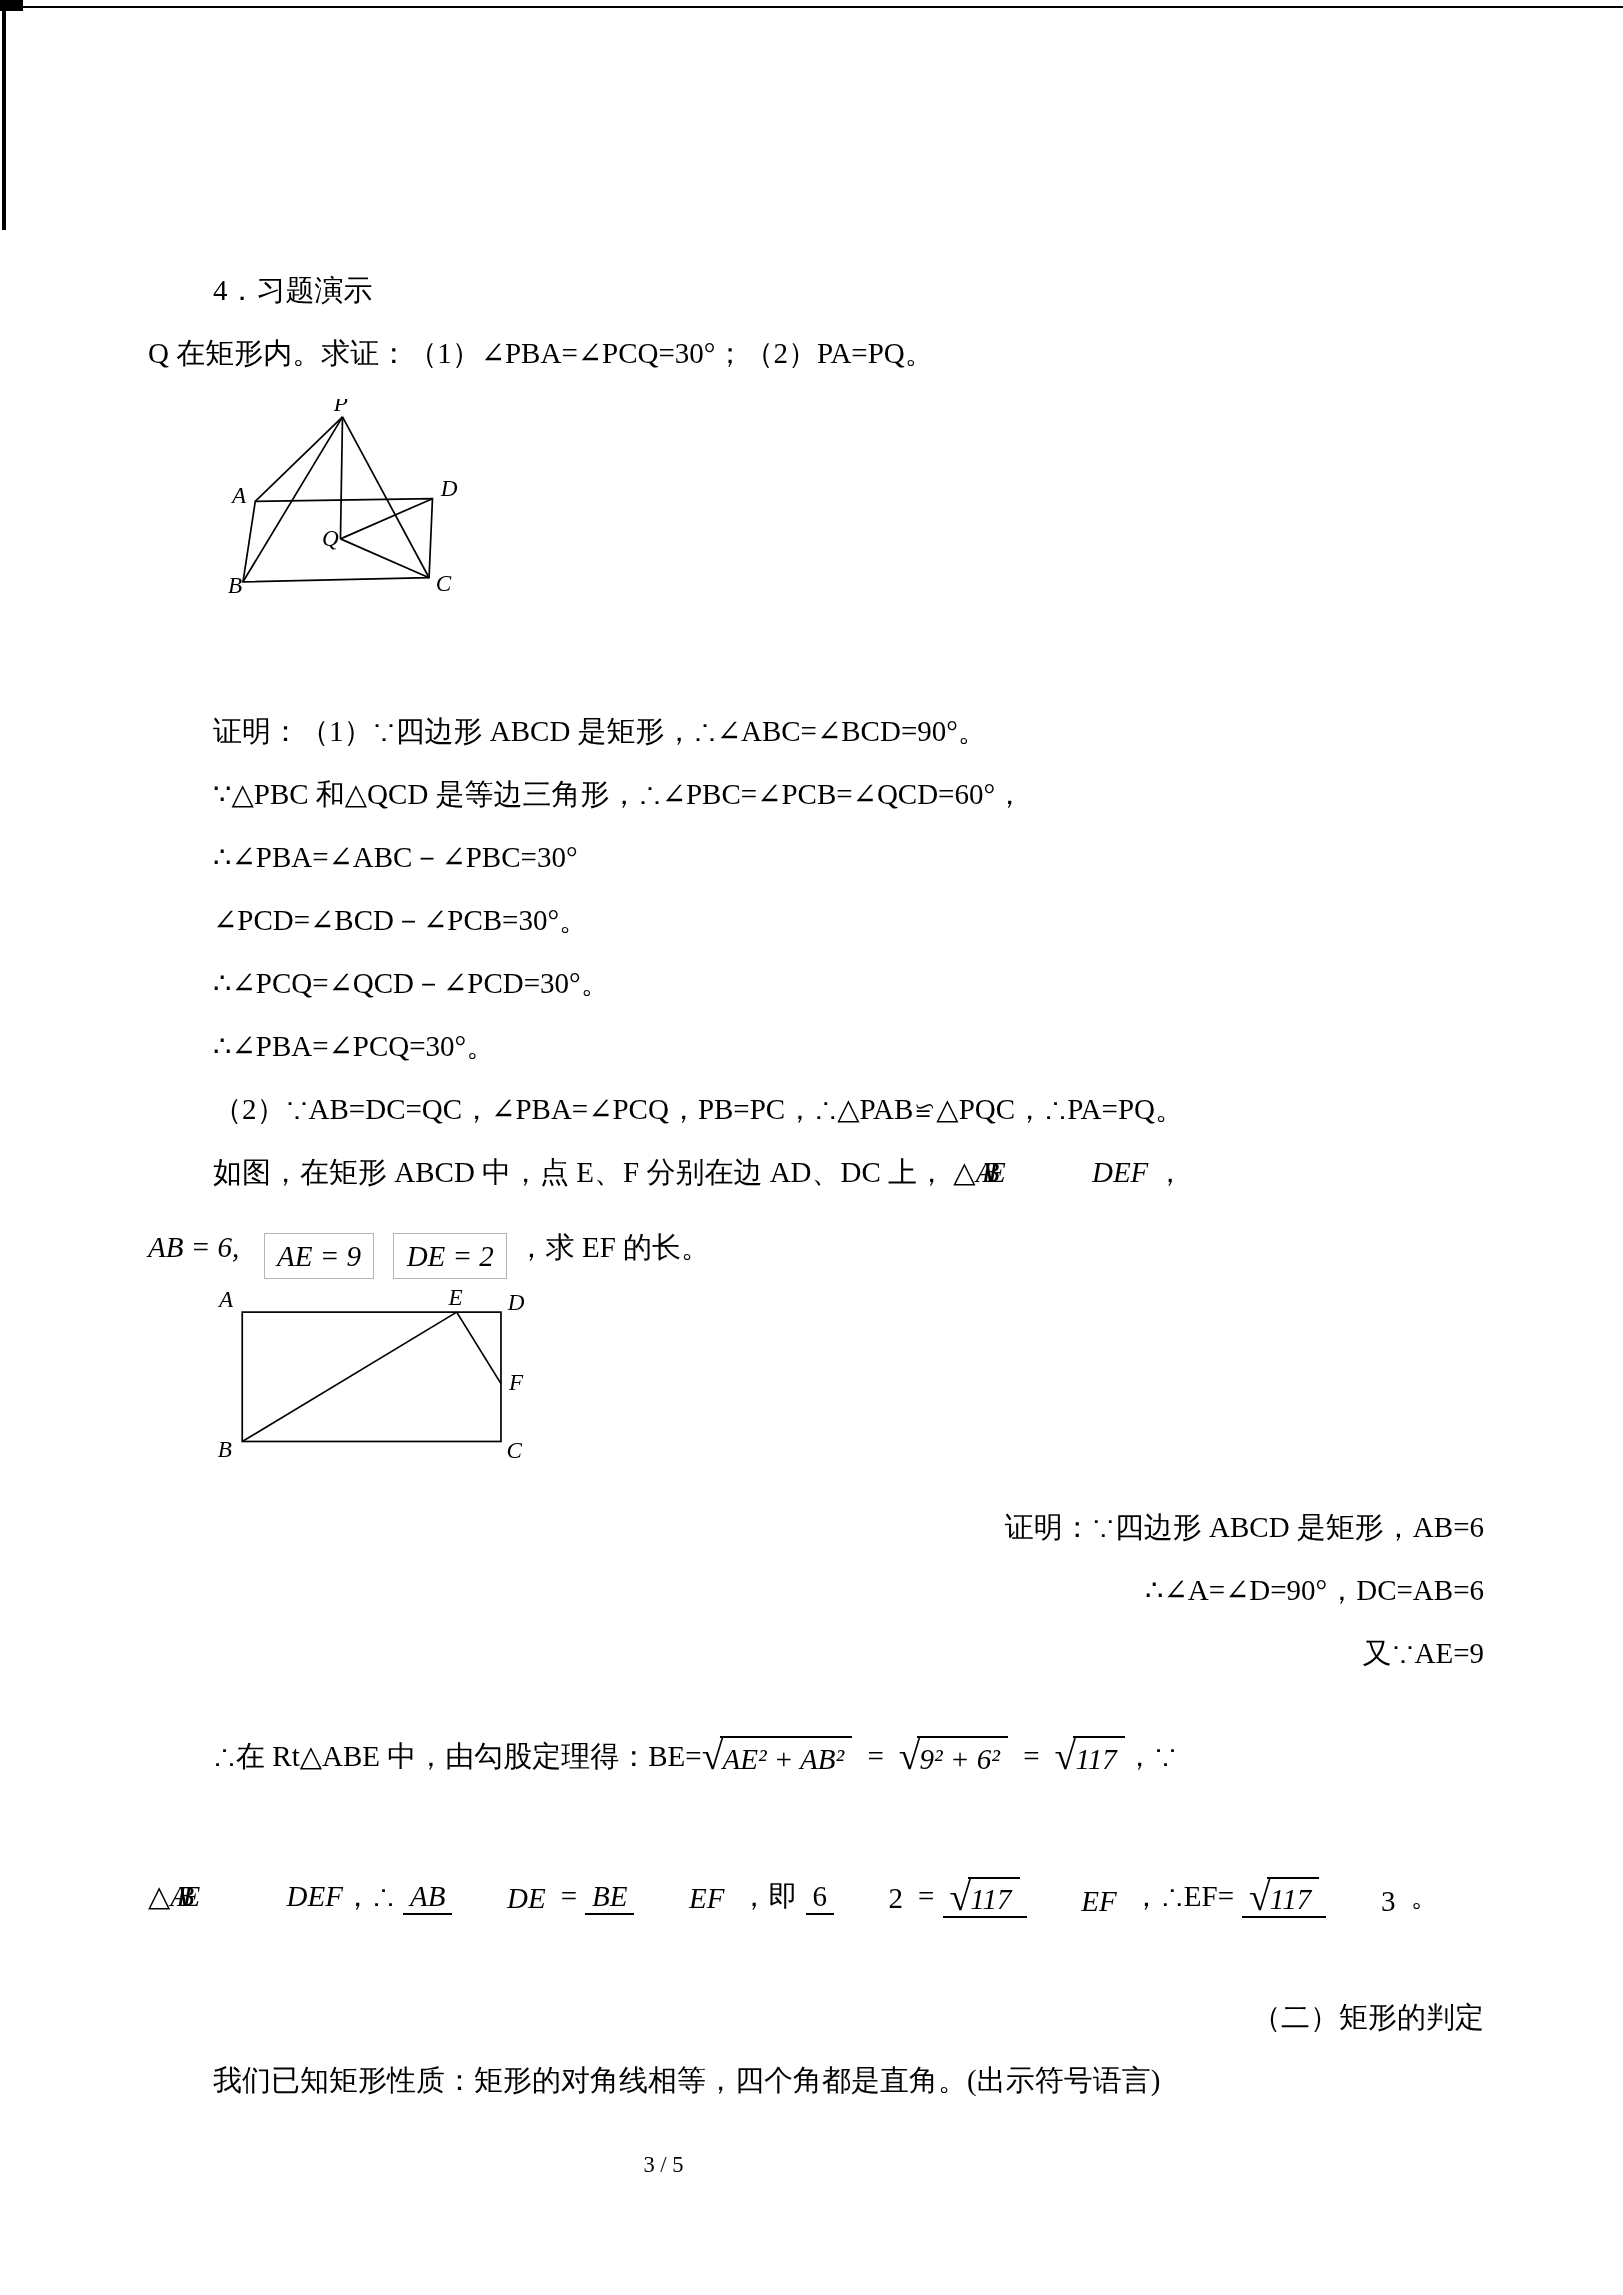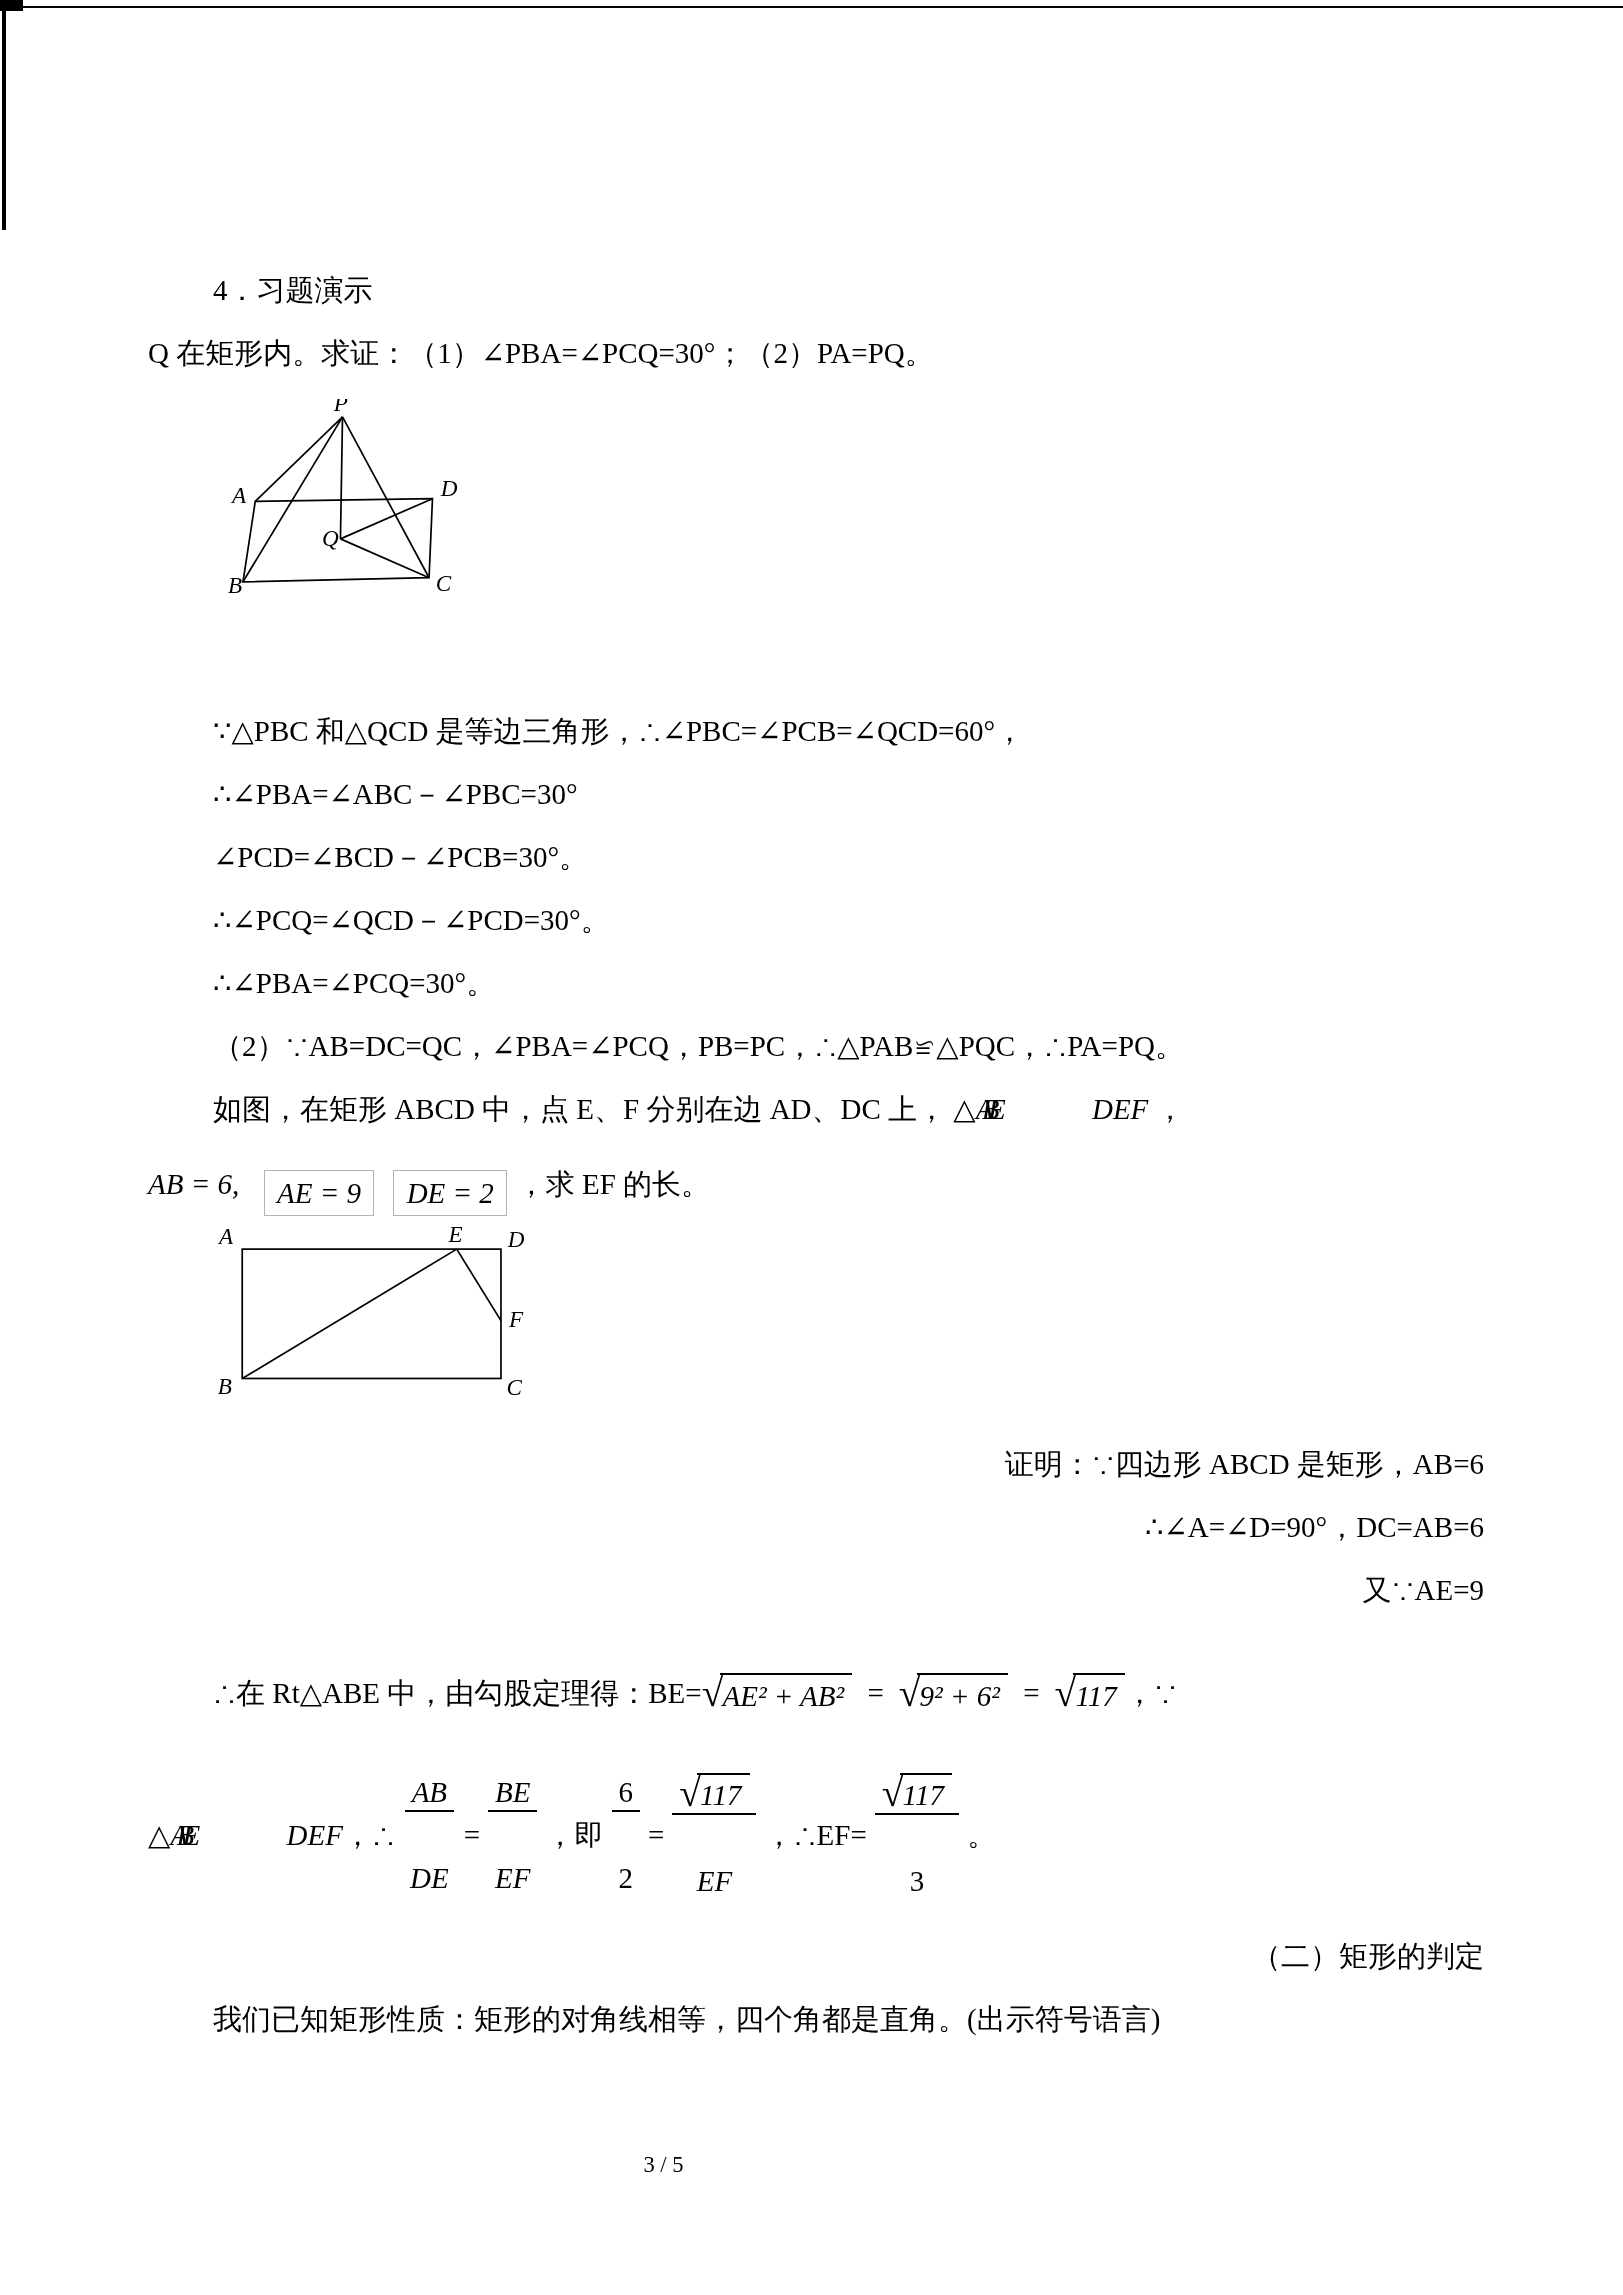--- a/index.html
+++ b/index.html
@@ -18,21 +18,21 @@
   .fieldbox{display:inline-block;border:0.7px solid #b4b4b4;padding:0 12.3px;line-height:44px;
             vertical-align:middle;font-style:italic;margin:0 9.5px;}
   .fig1wrap{margin:13.6px 0 0 80px;line-height:0;}
   .fig2wrap{margin:9.5px 0 6.8px 67px;line-height:0;}
   svg text{font-family:"Liberation Serif","DejaVu Serif",serif;font-style:italic;font-size:34px;fill:#000;}
   .proof-block{margin-top:86px;}
   .mathline{display:flex;align-items:center;white-space:nowrap;line-height:1.3;}
   .pyth-line{margin-top:24.5px;padding-left:65px;min-height:95px;}
   .sim-line{margin-top:31px;min-height:123px;}
   .after-math{margin-top:27px;text-align:right;}
-  .frac{display:inline-flex;flex-direction:column;align-items:center;vertical-align:middle;
+  .frac{display:inline-flex;flex-direction:row;align-items:flex-end;vertical-align:middle;
         line-height:1.18;margin:0 8.2px;gap:48px;}
   .frac .num{border-bottom:2px solid #000;padding:0 6.8px;}
   .frac .den{padding:1.4px 6.8px 0 6.8px;}
   .sqrt{display:inline-flex;align-items:flex-start;vertical-align:middle;}
   .sqrt .sym{font-size:1.35em;line-height:1;font-style:normal;}
   .sqrt .rad{border-top:2px solid #000;margin-left:-3.4px;padding:2.7px 8.2px 0 2.7px;font-style:italic;}
   .footer{position:absolute;top:2152px;left:0;width:1327px;text-align:center;font-size:22.5px;}
   .sp{display:inline-block;width:15px;}
 </style>
 </head>
@@ -64,20 +64,21 @@
         <text x="155" y="18">P</text>
         <text x="6" y="152">A</text>
         <text x="312" y="142">D</text>
         <text x="138" y="216">Q</text>
         <text x="0" y="284">B</text>
         <text x="305" y="282">C</text>
       </svg>
     </div>
 
     <div class="proof-block">
+      <div class="ln indent">证明：（1）∵四边形 ABCD 是矩形，∴∠ABC=∠BCD=90°。</div>
       <div class="ln indent">∵△PBC 和△QCD 是等边三角形，∴∠PBC=∠PCB=∠QCD=60°，</div>
       <div class="ln indent">∴∠PBA=∠ABC－∠PBC=30°</div>
       <div class="ln indent">∠PCD=∠BCD－∠PCB=30°。</div>
       <div class="ln indent">∴∠PCQ=∠QCD－∠PCD=30°。</div>
       <div class="ln indent">∴∠PBA=∠PCQ=30°。</div>
       <div class="ln indent">（2）∵AB=DC=QC，∠PBA=∠PCQ，PB=PC，∴△PAB≌△PQC，∴PA=PQ。</div>
     </div>
 
     <div class="ln indent">
       <span>如图，在矩形 ABCD 中，点 E、F 分别在边 AD、DC 上，</span>

